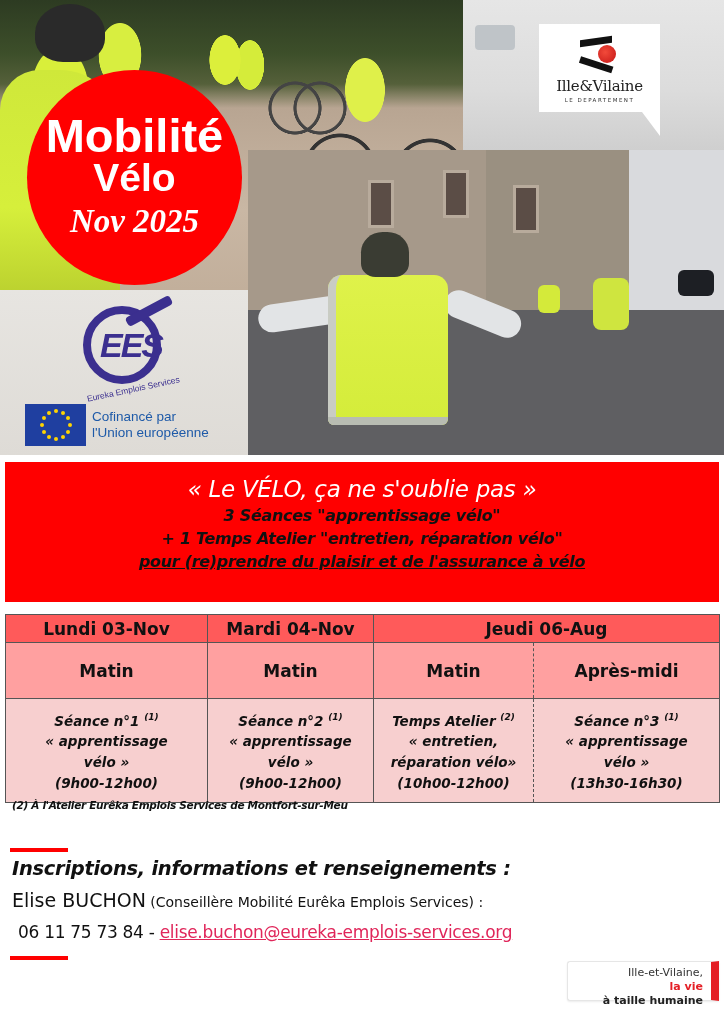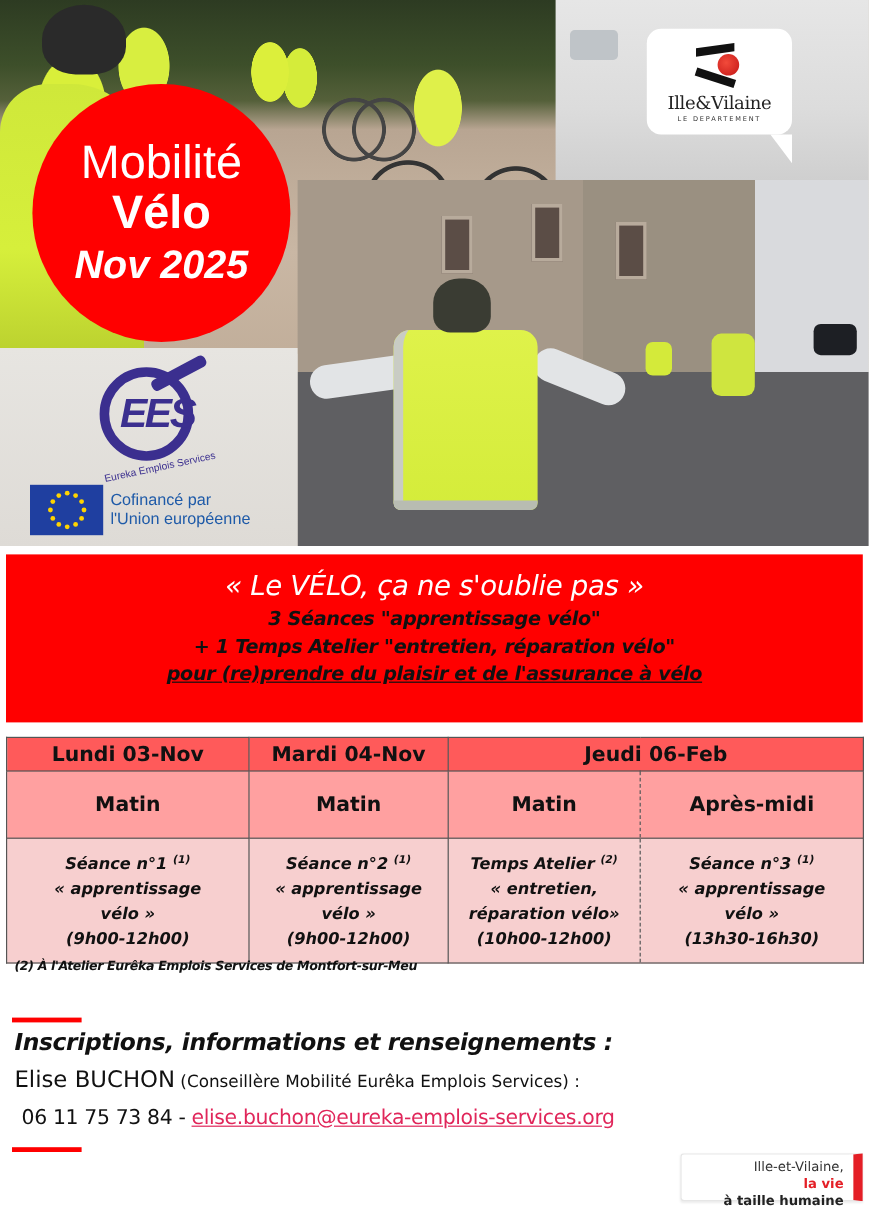--- a/index.html
+++ b/index.html
@@ -67,27 +67,27 @@
     position: absolute; left: 0; top: 290px; width: 248px; height: 165px;
     background: linear-gradient(180deg, #e7e5e1, #dedbd6);
   }
 
   
   .badge-circle {
     position: absolute; left: 27px; top: 70px; width: 215px; height: 215px; border-radius: 50%;
     background: #ff0000; display: flex; flex-direction: column; align-items: center; justify-content: center;
     color: #fff; text-align: center;
   }
-  .badge-line1 { font-family: "Liberation Sans", sans-serif; font-weight: normal; font-size: 39px; line-height: 42px; }
+  .badge-line1 { font-family: "Liberation Sans", sans-serif; font-weight: bold; font-size: 47px; line-height: 42px; }
   .badge-line2 { font-family: "Liberation Sans", sans-serif; font-weight: bold; font-size: 39px; line-height: 42px; }
-  .badge-line3 { font-family: Liberation Sans, sans-serif; font-weight: bold; font-style: italic; font-size: 33px; line-height: 40px; margin-top: 2px; }
+  .badge-line3 { font-family: Liberation Serif, serif; font-weight: bold; font-style: italic; font-size: 33px; line-height: 40px; margin-top: 2px; }
 
   
   .logo-card {
-    position: absolute; left: 539px; top: 24px; width: 121px; height: 88px; background: #fff; border-radius: 12px;
+    position: absolute; left: 539px; top: 24px; width: 121px; height: 88px; background: #fff; border-radius: 0;
     display: flex; flex-direction: column; align-items: center; justify-content: flex-end; padding-bottom: 9px;
   }
   .logo-card::after {
     content: ""; position: absolute; right: 0; bottom: -24px; width: 0; height: 0;
     border-left: 18px solid transparent; border-top: 24px solid #fff;
   }
   .logo-mark { position: relative; width: 40px; height: 38px; margin-bottom: 4px; }
   .logo-mark .bar1 { position: absolute; left: 0; top: 2px; width: 32px; height: 7px; background: #111; transform: skewY(-8deg); }
   .logo-mark .bar2 { position: absolute; left: 0; top: 20px; width: 34px; height: 7px; background: #111; transform: rotate(18deg); transform-origin: left; }
   .logo-mark .ball { position: absolute; left: 18px; top: 9px; width: 18px; height: 18px; border-radius: 50%; background: radial-gradient(circle at 40% 40%, #f24a3a, #c41616); }
@@ -227,21 +227,21 @@
   <colgroup>
     <col style="width:202px">
       <col style="width:166px">
       <col style="width:160px">
       <col style="width:186px">
   </colgroup>
   <tbody>
       <tr class="row-day">
     <td>Lundi 03-Nov</td>
     <td>Mardi 04-Nov</td>
-    <td colspan="2">Jeudi 06-Feb</td>
+    <td colspan="2">Jeudi 06-Aug</td>
   </tr>
   <tr class="row-period">
     <td>Matin</td>
     <td>Matin</td>
     <td class="dash-right">Matin</td>
     <td class="dash-left">Après-midi</td>
   </tr>
   <tr class="row-detail">
     <td>
       <div><span>Séance n°1</span> <sup>(1)</sup></div>

